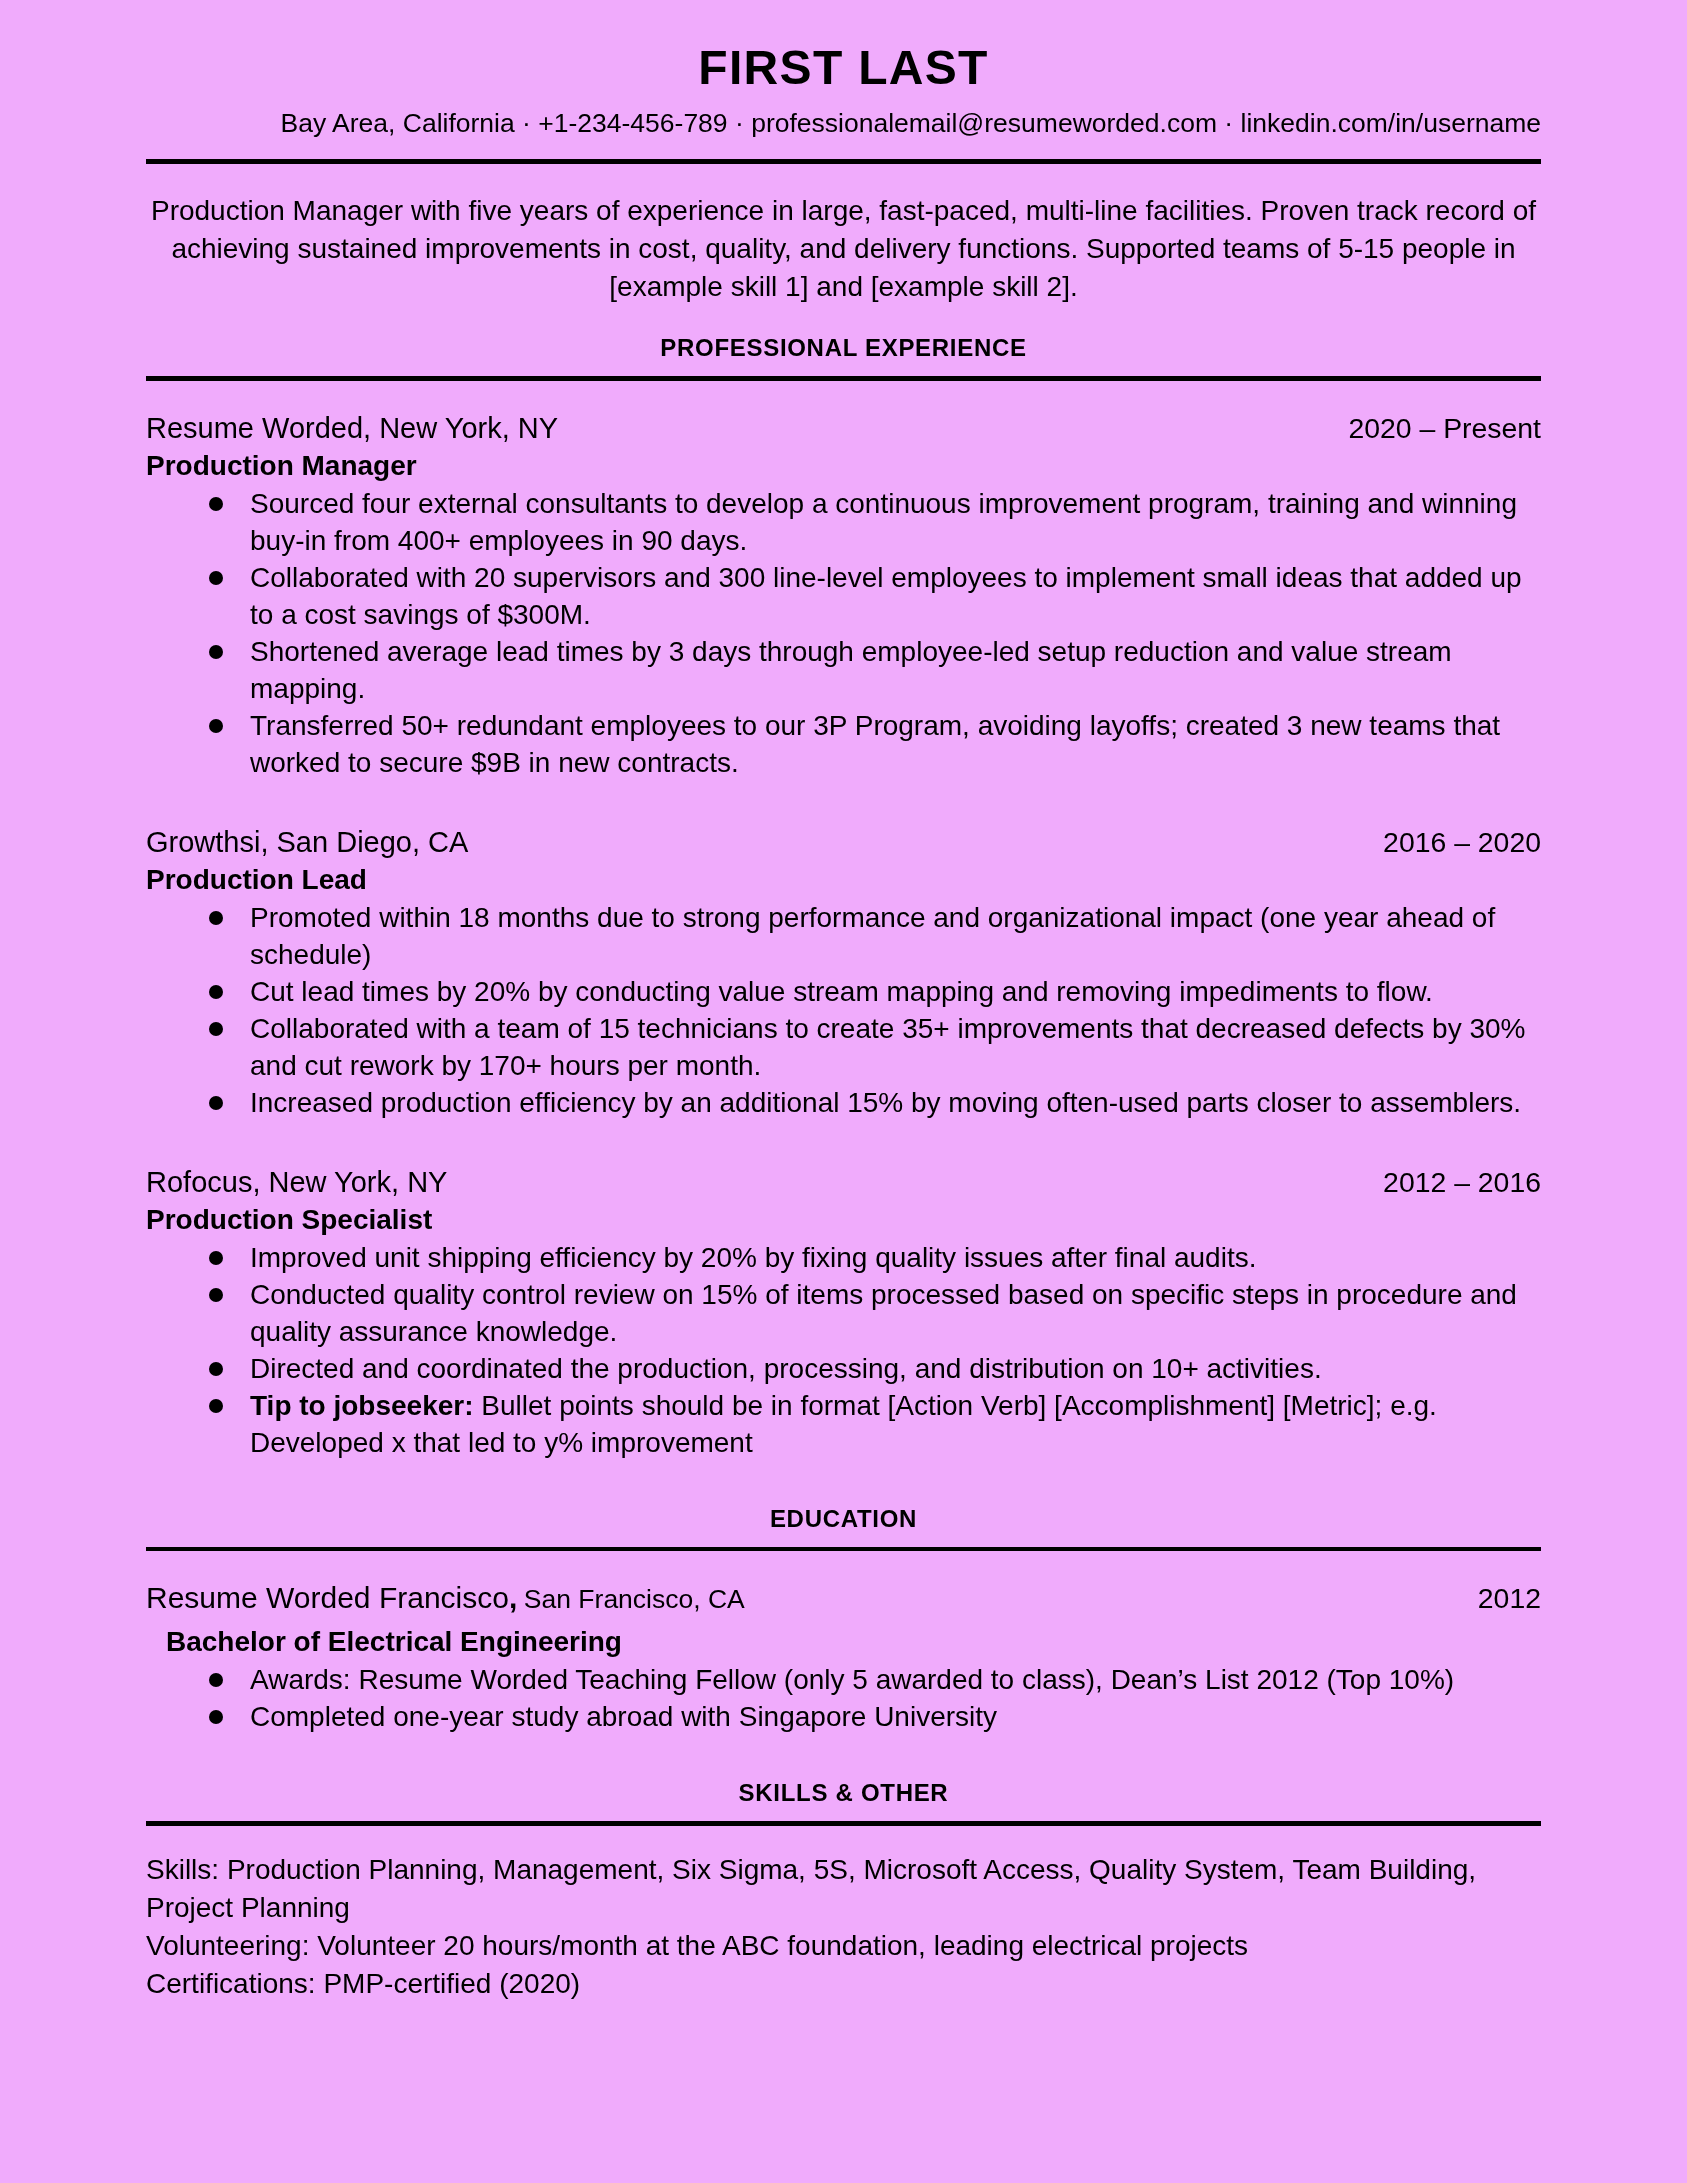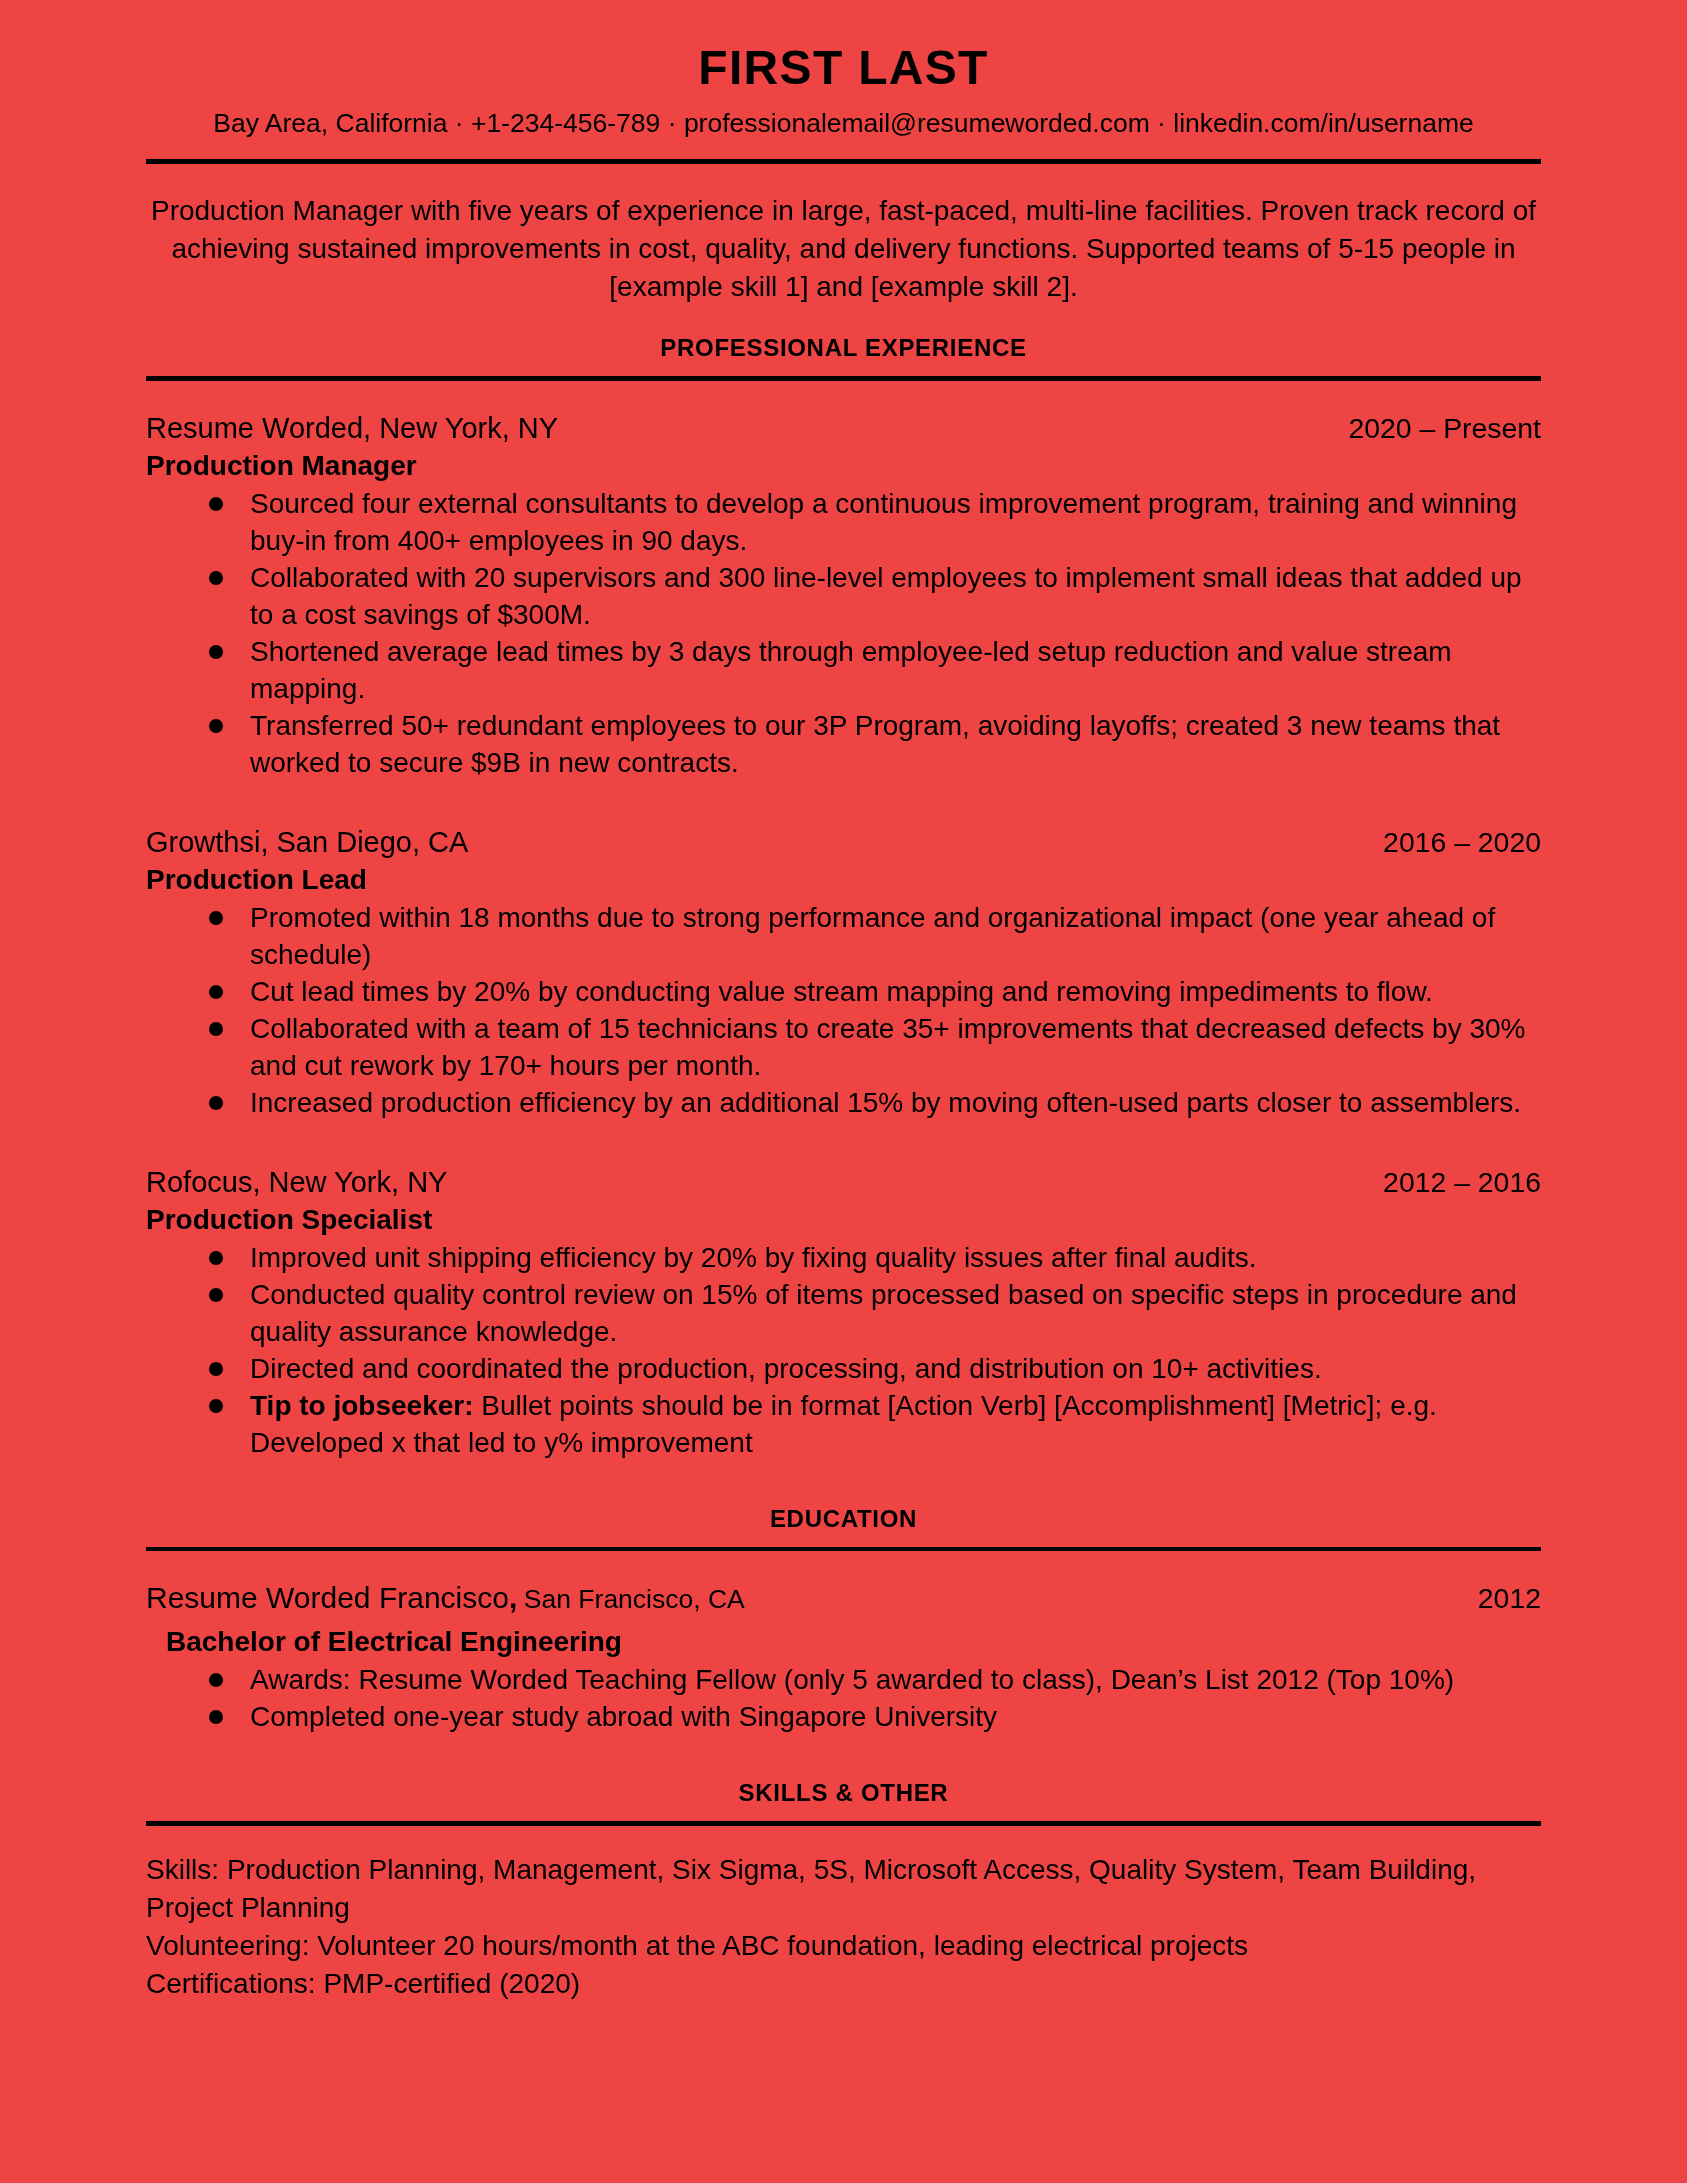--- a/index.html
+++ b/index.html
@@ -6,39 +6,39 @@
     margin: 0;
     padding: 0;
     background: #ffffff;
   }
   .page {
     position: relative;
     width: 1687px;
     height: 2183px;
     box-sizing: border-box;
     padding: 37px 146px 0 146px;
-    background: #ef4444;
+    background: #f0abfc;
     font-family: "Liberation Sans", sans-serif;
     color: #000000;
     overflow: hidden;
   }
   
   .name {
     margin: 0;
     font-size: 48px;
     line-height: 61px;
     font-weight: 700;
     text-align: center;
     letter-spacing: 1.3px;
   }
   .contact {
     margin-top: 8px;
     font-size: 26.5px;
     line-height: 34px;
-    text-align: center;
+    text-align: right;
     font-weight: 400;
   }
   
   .rule {
     border: none;
     height: 5.3px;
     background: #000000;
     margin: 18.5px 0 0 0;
   }
   .rule-thin {

